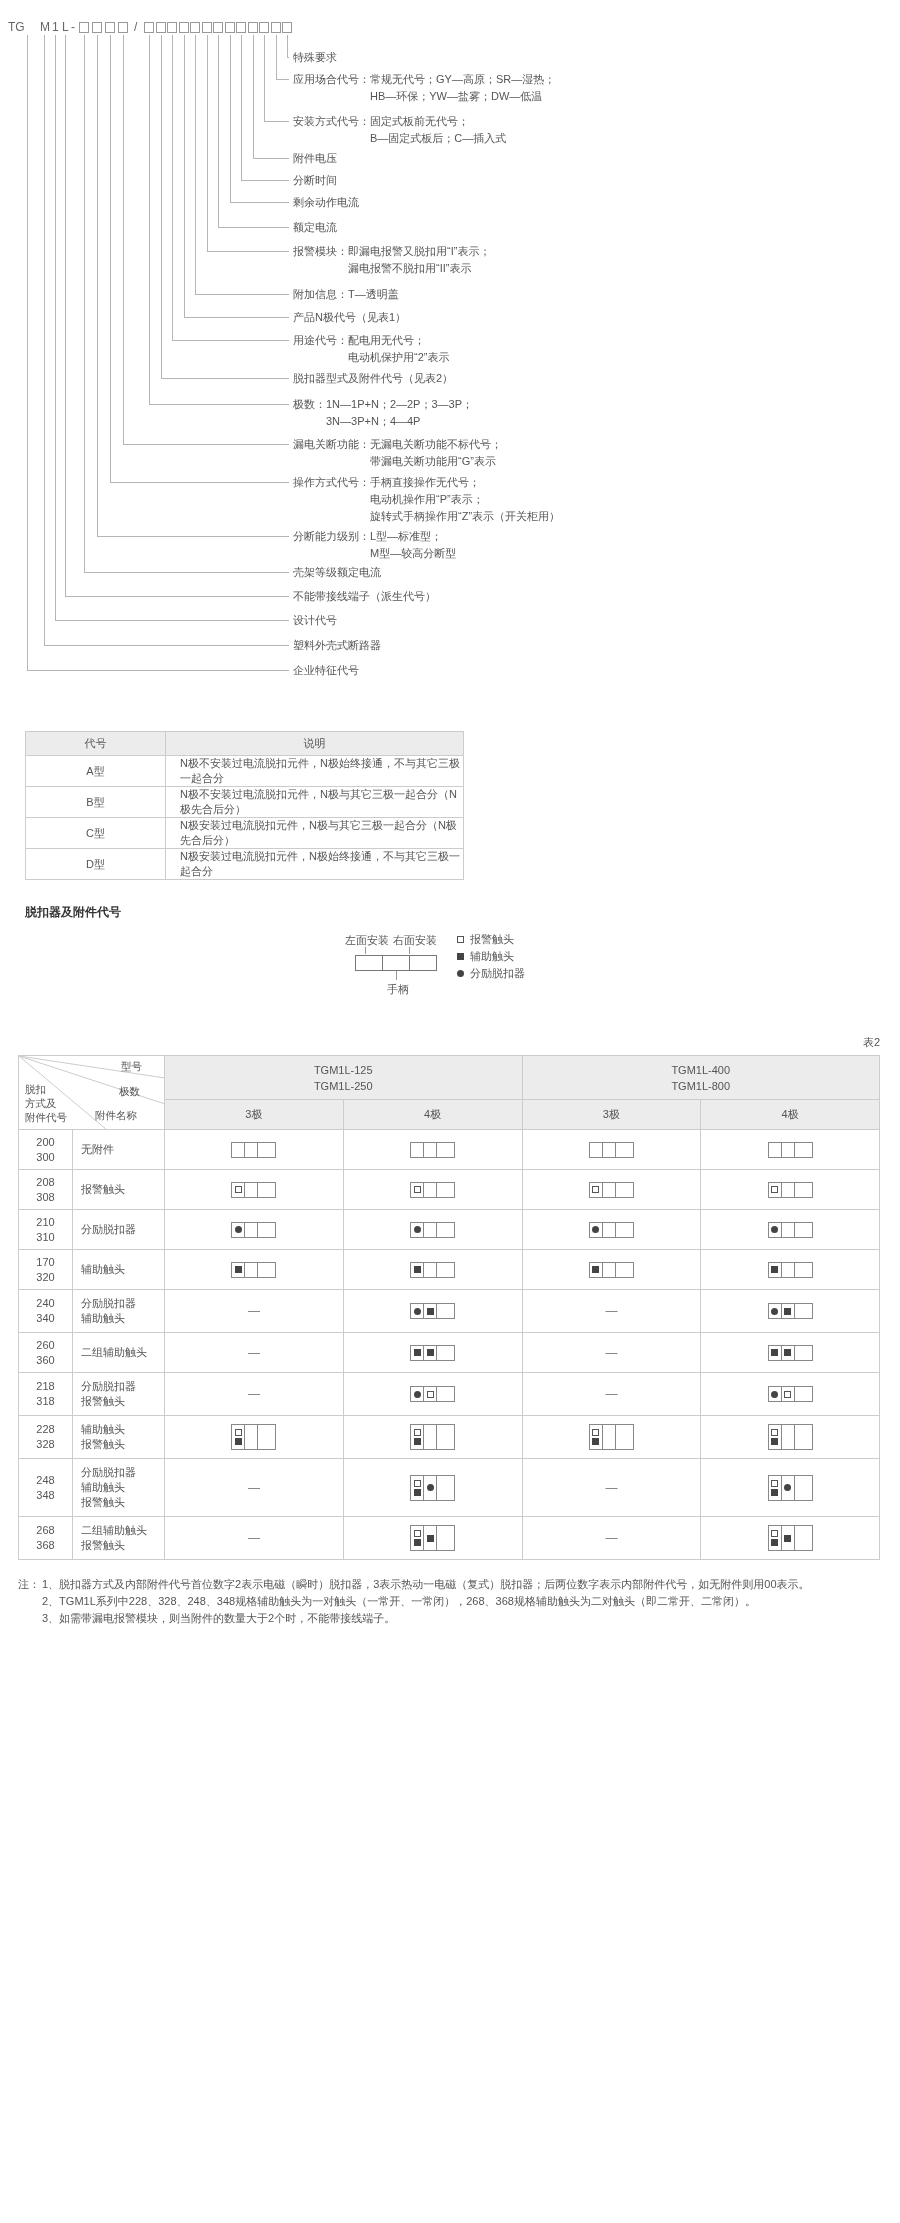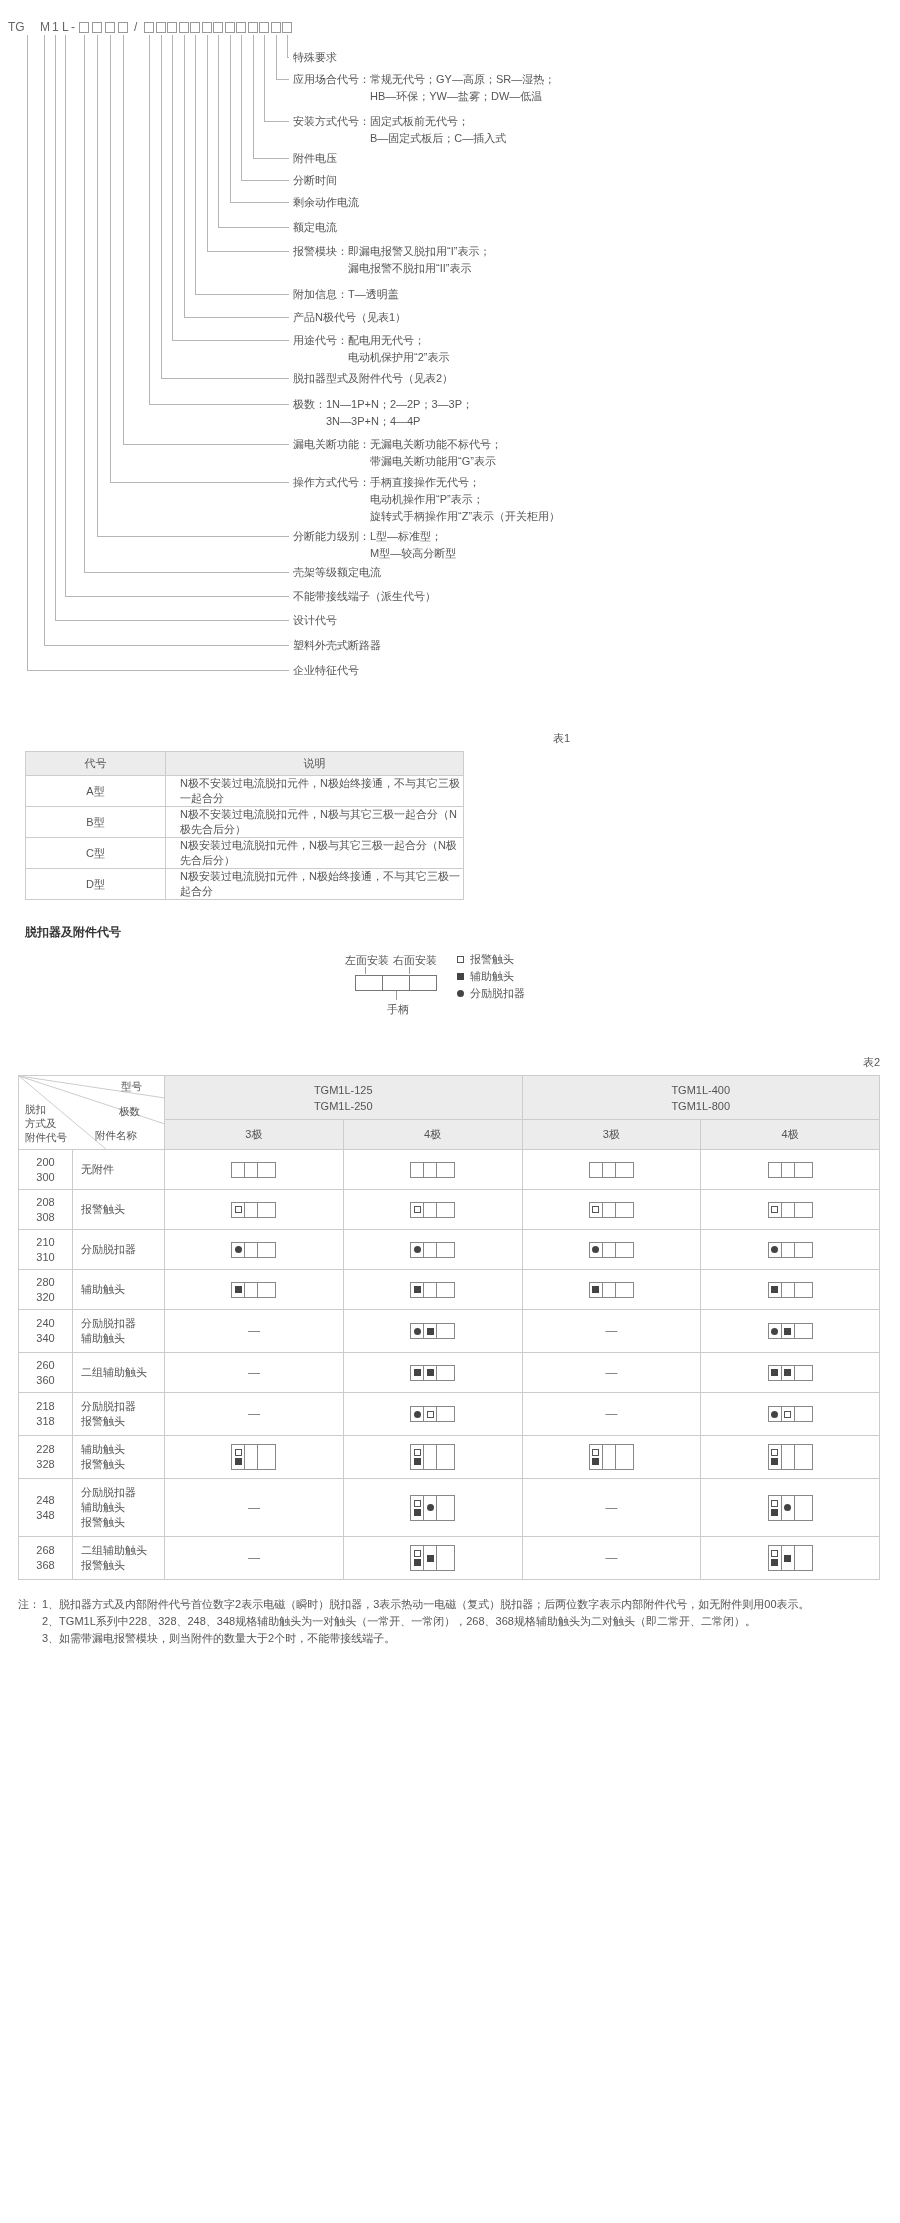--- a/index.html
+++ b/index.html
@@ -212,21 +212,20 @@
         <div class="cl-line">塑料外壳式断路器</div>
       </div>
       <div class="cl-v" style="left: 27px; top: 35px; height: 635px;"></div>
       <div class="cl-h" style="left: 27px; top: 670px; width: 262px;"></div>
       <div class="cl-label" style="top: 662px;">
         <div class="cl-line">企业特征代号</div>
       </div>
     </div>
 
   <div class="t1-wrap">
-    <div class="tbl-tag">表1</div>
     <table id="table1">
       <colgroup>
           <col style="width:140px">
           <col>
         </colgroup>
       <thead>
         <tr>
           <th>代号</th>
           <th>说明</th>
         </tr>
@@ -425,21 +424,21 @@
             <td class="t2-icon"><span class="acc-icon">
                 <span class="icomp">
                   <i class="sym symS"></i>
                 </span>
                 <span class="icomp"></span>
                 <span class="icomp iend"></span>
               </span></td>
           </tr>
           <tr>
             <td class="t2-code">
-              <div>280</div>
+              <div>170</div>
               <div>320</div>
             </td>
             <td class="t2-name">
               <div>辅助触头</div>
             </td>
             <td class="t2-icon"><span class="acc-icon">
                 <span class="icomp">
                   <i class="sym symX"></i>
                 </span>
                 <span class="icomp"></span>

